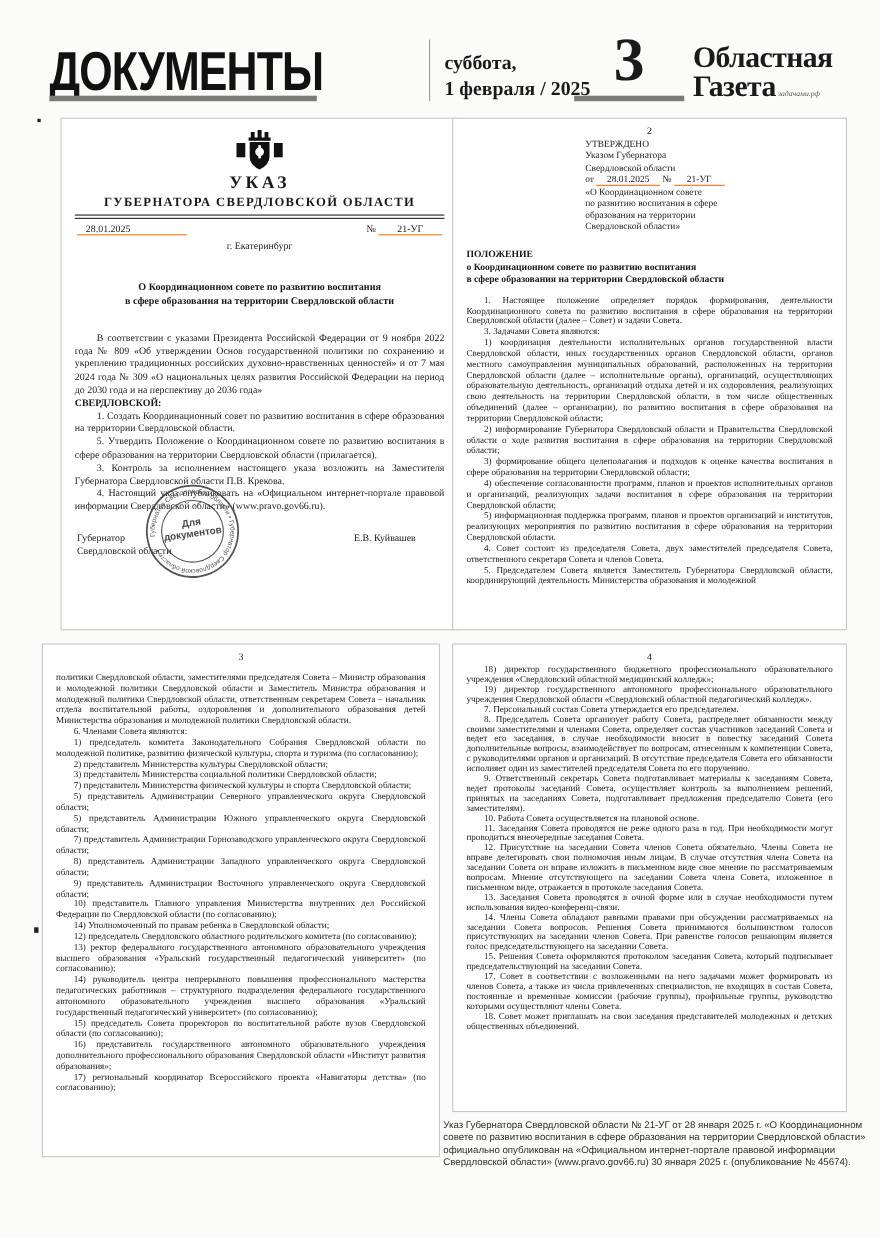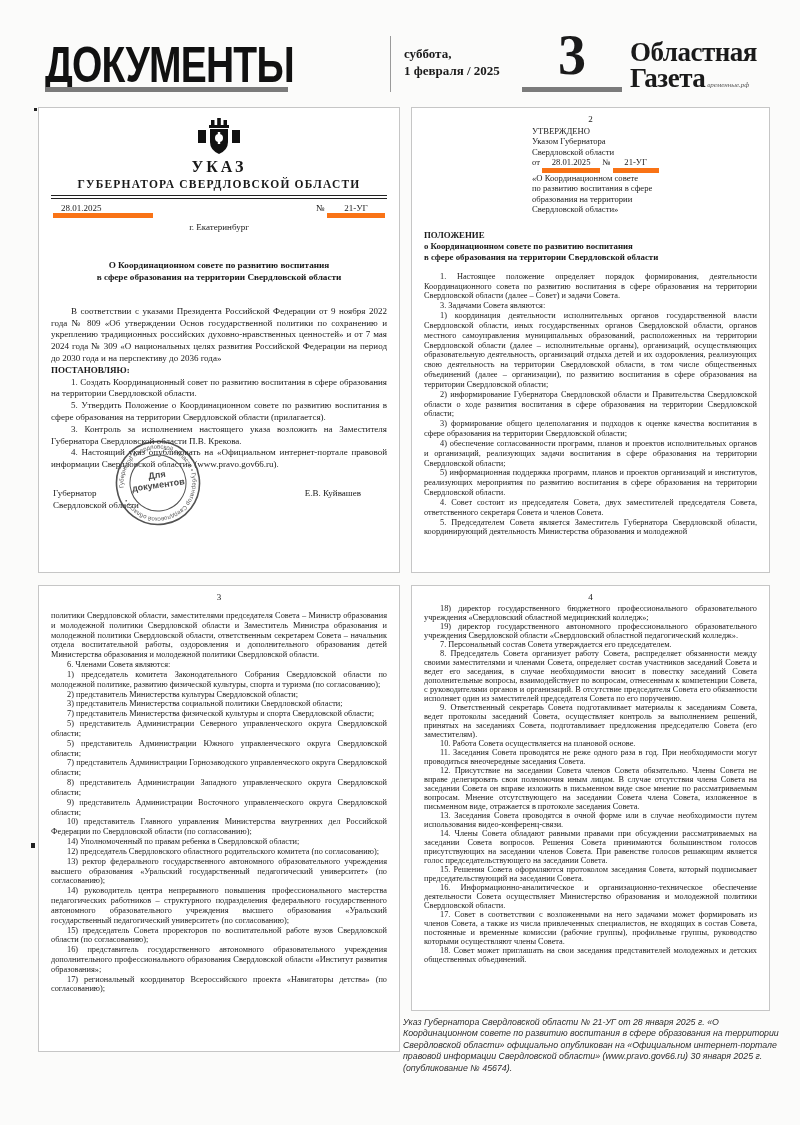--- a/index.html
+++ b/index.html
@@ -8,40 +8,40 @@
     font-family:"Liberation Serif", serif;color:#1a1a1a;overflow:hidden;
   }
   
   .section-title{
     position:absolute;left:45px;top:36px;margin:0;
     font-family:"Liberation Sans", sans-serif;font-weight:bold;font-size:50px;
     transform:scaleX(0.78);transform-origin:left top;letter-spacing:-1px;color:#111;
   }
   .title-rule{position:absolute;left:45px;top:87px;width:243px;height:5px;background:#7b7b7b;}
   .head-vline{position:absolute;left:390px;top:36px;width:1px;height:56px;background:#9a9a9a;}
-  .date-block{position:absolute;left:404px;top:46px;font-size:13px;font-weight:bold;line-height:1.3;}
+  .date-block{position:absolute;left:404px;top:46px;font-size:18px;font-weight:bold;line-height:1.3;}
   .pageno{position:absolute;left:520px;top:26px;width:104px;margin:0;text-align:center;
     font-size:56px;font-weight:bold;line-height:1.05;}
   .pageno-rule{position:absolute;left:522px;top:87px;width:100px;height:5px;background:#7b7b7b;}
   .brand{position:absolute;left:630px;top:40px;width:142px;font-weight:bold;font-size:27px;line-height:0.96;letter-spacing:-0.5px;}
   .brand .site{font-size:7px;font-weight:normal;font-style:italic;color:#555;letter-spacing:0;margin-left:2px;}
   
   .panel{position:absolute;background:#fff;border:1px solid #c6c6c6;box-sizing:border-box;padding:6px 12px;}
-  .p1{left:38px;top:107px;width:362px;height:466px;}
+  .p1{left:55px;top:107px;width:362px;height:466px;}
   .p2{left:411px;top:107px;width:359px;height:466px;}
   .p3{left:38px;top:585px;width:362px;height:467px;}
   .p4{left:411px;top:585px;width:359px;height:426px;}
   .pg-num{text-align:center;font-size:9px;margin:0 0 2px 0;}
   
   .emblem{display:block;margin:4px auto 2px auto;}
   .ukaz{margin:2px 0 0 0;text-align:center;font-size:16px;font-weight:bold;letter-spacing:3px;}
   .org{margin:2px 0 0 0;text-align:center;font-size:11.5px;font-weight:bold;letter-spacing:1.2px;}
   .dbl-rule{margin-top:5px;height:2px;border-top:1.6px solid #222;border-bottom:1.2px solid #222;}
   .field-row{display:flex;justify-content:space-between;align-items:flex-end;margin-top:4px;font-size:9px;padding:0 2px;}
-  .u{border-bottom:5px solid #f97316;display:inline-block;text-align:center;}
+  .u{border-bottom:1px solid #f97316;display:inline-block;text-align:center;}
   .field-date{width:92px;text-align:left;padding-left:8px;}
   .field-num .u{width:58px;}
   .city{text-align:center;font-size:9px;margin-top:4px;}
   .subject{margin-top:28px;text-align:center;font-size:9.2px;font-weight:bold;line-height:1.3;}
   .body1{margin-top:22px;font-size:9px;line-height:1.31;}
   .body1 p{margin:0;text-align:justify;text-indent:20px;}
   .body1 p.bold{font-weight:bold;}
   .body1 p.noindent{text-indent:0;}
   .sig-row{display:flex;justify-content:space-between;margin-top:16px;font-size:9px;padding:0 26px 0 2px;line-height:1.35;gap:16px;}
   .stamp{position:absolute;left:76px;top:332px;width:86px;height:86px;opacity:0.88;transform:rotate(-8deg);}
@@ -49,39 +49,39 @@
     font-family:"Liberation Sans", sans-serif;font-size:9px;font-weight:bold;color:#2e2e2e;line-height:1.15;}
   
   .approved{margin:2px 0 0 108px;font-size:8.6px;line-height:1.22;}
   .reg-head{margin-top:15px;text-align:left;font-weight:bold;font-size:8.8px;line-height:1.25;}
   .body{margin-top:9px;font-size:8.3px;line-height:1.185;}
   .body p{margin:0;text-align:justify;text-indent:16px;}
   .body p.noindent{text-indent:0;}
   .body.tight{line-height:1.085;margin-top:0;}
   
   .footer-note{position:absolute;left:403px;top:1017px;width:384px;
-    font-family:"Liberation Sans", sans-serif;font-size:8.8px;line-height:1.3;color:#2c2c2c;text-align:left;font-style:italic;}
+    font-family:"Liberation Sans", sans-serif;font-size:8.8px;line-height:1.3;color:#2c2c2c;text-align:left;}
   
   .artifact{position:absolute;background:#222;}
 </style>
 </head>
 <body>
 
 <h1 class="section-title">ДОКУМЕНТЫ</h1>
 <div class="title-rule"></div>
 <div class="head-vline"></div>
 <div class="date-block">
   <div>суббота,</div>
   <div>1 февраля / 2025</div>
 </div>
 <div class="pageno">3</div>
 <div class="pageno-rule"></div>
 <div class="brand">
   <div>Областная</div>
-  <div><span>Газета</span><span class="site">временные.рф</span></div>
+  <div><span>Газета</span><span class="site">задачами.рф</span></div>
 </div>
 
 <section class="panel p1" style="position:absolute;">
   <svg class="emblem" width="44" height="38" viewBox="0 0 44 38">
     <g fill="#111">
       <rect x="1" y="12" width="8" height="13"></rect>
       <rect x="35" y="12" width="8" height="13"></rect>
       <rect x="14" y="2" width="3.5" height="6"></rect>
         <rect x="20.2" y="0" width="3.6" height="8"></rect>
         <rect x="26.5" y="2" width="3.5" height="6"></rect>
@@ -98,21 +98,21 @@
     <span class="u field-date">28.01.2025</span>
     <span class="field-num"><span>№</span> <span class="u">21-УГ</span></span>
   </div>
   <div class="city">г. Екатеринбург</div>
   <div class="subject">
     <div>О Координационном совете по развитию воспитания</div>
     <div>в сфере образования на территории Свердловской области</div>
   </div>
   <div class="body1">
       <p>В соответствии с указами Президента Российской Федерации от 9 ноября 2022 года № 809 «Об утверждении Основ государственной политики по сохранению и укреплению традиционных российских духовно-нравственных ценностей» и от 7 мая 2024 года № 309 «О национальных целях развития Российской Федерации на период до 2030 года и на перспективу до 2036 года»</p>
-      <p class="bold noindent">ПОСТАНОВЛЯЮ:</p>
+      <p class="bold noindent">СВЕРДЛОВСКОЙ:</p>
       <p>1. Создать Координационный совет по развитию воспитания в сфере образования на территории Свердловской области.</p>
       <p>5. Утвердить Положение о Координационном совете по развитию воспитания в сфере образования на территории Свердловской области (прилагается).</p>
       <p>3. Контроль за исполнением настоящего указа возложить на Заместителя Губернатора Свердловской области П.В. Крекова.</p>
       <p>4. Настоящий указ опубликовать на «Официальном интернет-портале правовой информации Свердловской области» (www.pravo.gov66.ru).</p>
     </div>
   <div class="sig-row">
     <div>
       <div>Губернатор</div>
       <div>Свердловской области</div>
     </div>
@@ -203,21 +203,20 @@
       <p>19) директор государственного автономного профессионального образовательного учреждения Свердловской области «Свердловский областной педагогический колледж».</p>
       <p>7. Персональный состав Совета утверждается его председателем.</p>
       <p>8. Председатель Совета организует работу Совета, распределяет обязанности между своими заместителями и членами Совета, определяет состав участников заседаний Совета и ведет его заседания, в случае необходимости вносит в повестку заседаний Совета дополнительные вопросы, взаимодействует по вопросам, отнесенным к компетенции Совета, с руководителями органов и организаций. В отсутствие председателя Совета его обязанности исполняет один из заместителей председателя Совета по его поручению.</p>
       <p>9. Ответственный секретарь Совета подготавливает материалы к заседаниям Совета, ведет протоколы заседаний Совета, осуществляет контроль за выполнением решений, принятых на заседаниях Совета, подготавливает предложения председателю Совета (его заместителям).</p>
       <p>10. Работа Совета осуществляется на плановой основе.</p>
       <p>11. Заседания Совета проводятся не реже одного раза в год. При необходимости могут проводиться внеочередные заседания Совета.</p>
       <p>12. Присутствие на заседании Совета членов Совета обязательно. Члены Совета не вправе делегировать свои полномочия иным лицам. В случае отсутствия члена Совета на заседании Совета он вправе изложить в письменном виде свое мнение по рассматриваемым вопросам. Мнение отсутствующего на заседании Совета члена Совета, изложенное в письменном виде, отражается в протоколе заседания Совета.</p>
       <p>13. Заседания Совета проводятся в очной форме или в случае необходимости путем использования видео-конференц-связи.</p>
       <p>14. Члены Совета обладают равными правами при обсуждении рассматриваемых на заседании Совета вопросов. Решения Совета принимаются большинством голосов присутствующих на заседании членов Совета. При равенстве голосов решающим является голос председательствующего на заседании Совета.</p>
       <p>15. Решения Совета оформляются протоколом заседания Совета, который подписывает председательствующий на заседании Совета.</p>
-      <p>16. Информационно-аналитическое и организационно-техническое обеспечение деятельности Совета осуществляет Министерство образования и молодежной политики Свердловской области.</p>
       <p>17. Совет в соответствии с возложенными на него задачами может формировать из членов Совета, а также из числа привлеченных специалистов, не входящих в состав Совета, постоянные и временные комиссии (рабочие группы), профильные группы, руководство которыми осуществляют члены Совета.</p>
       <p>18. Совет может приглашать на свои заседания представителей молодежных и детских общественных объединений.</p>
     </div>
 </section>
 
 <div class="footer-note">Указ Губернатора Свердловской области № 21-УГ от 28 января 2025 г. «О Координационном совете по развитию воспитания в сфере образования на территории Свердловской области» официально опубликован на «Официальном интернет-портале правовой информации Свердловской области» (www.pravo.gov66.ru) 30 января 2025 г. (опубликование № 45674).</div>
 
 <div class="artifact" style="left:31px;top:843px;width:4px;height:5px;"></div>
 <div class="artifact" style="left:34px;top:108px;width:3px;height:3px;"></div>
 

